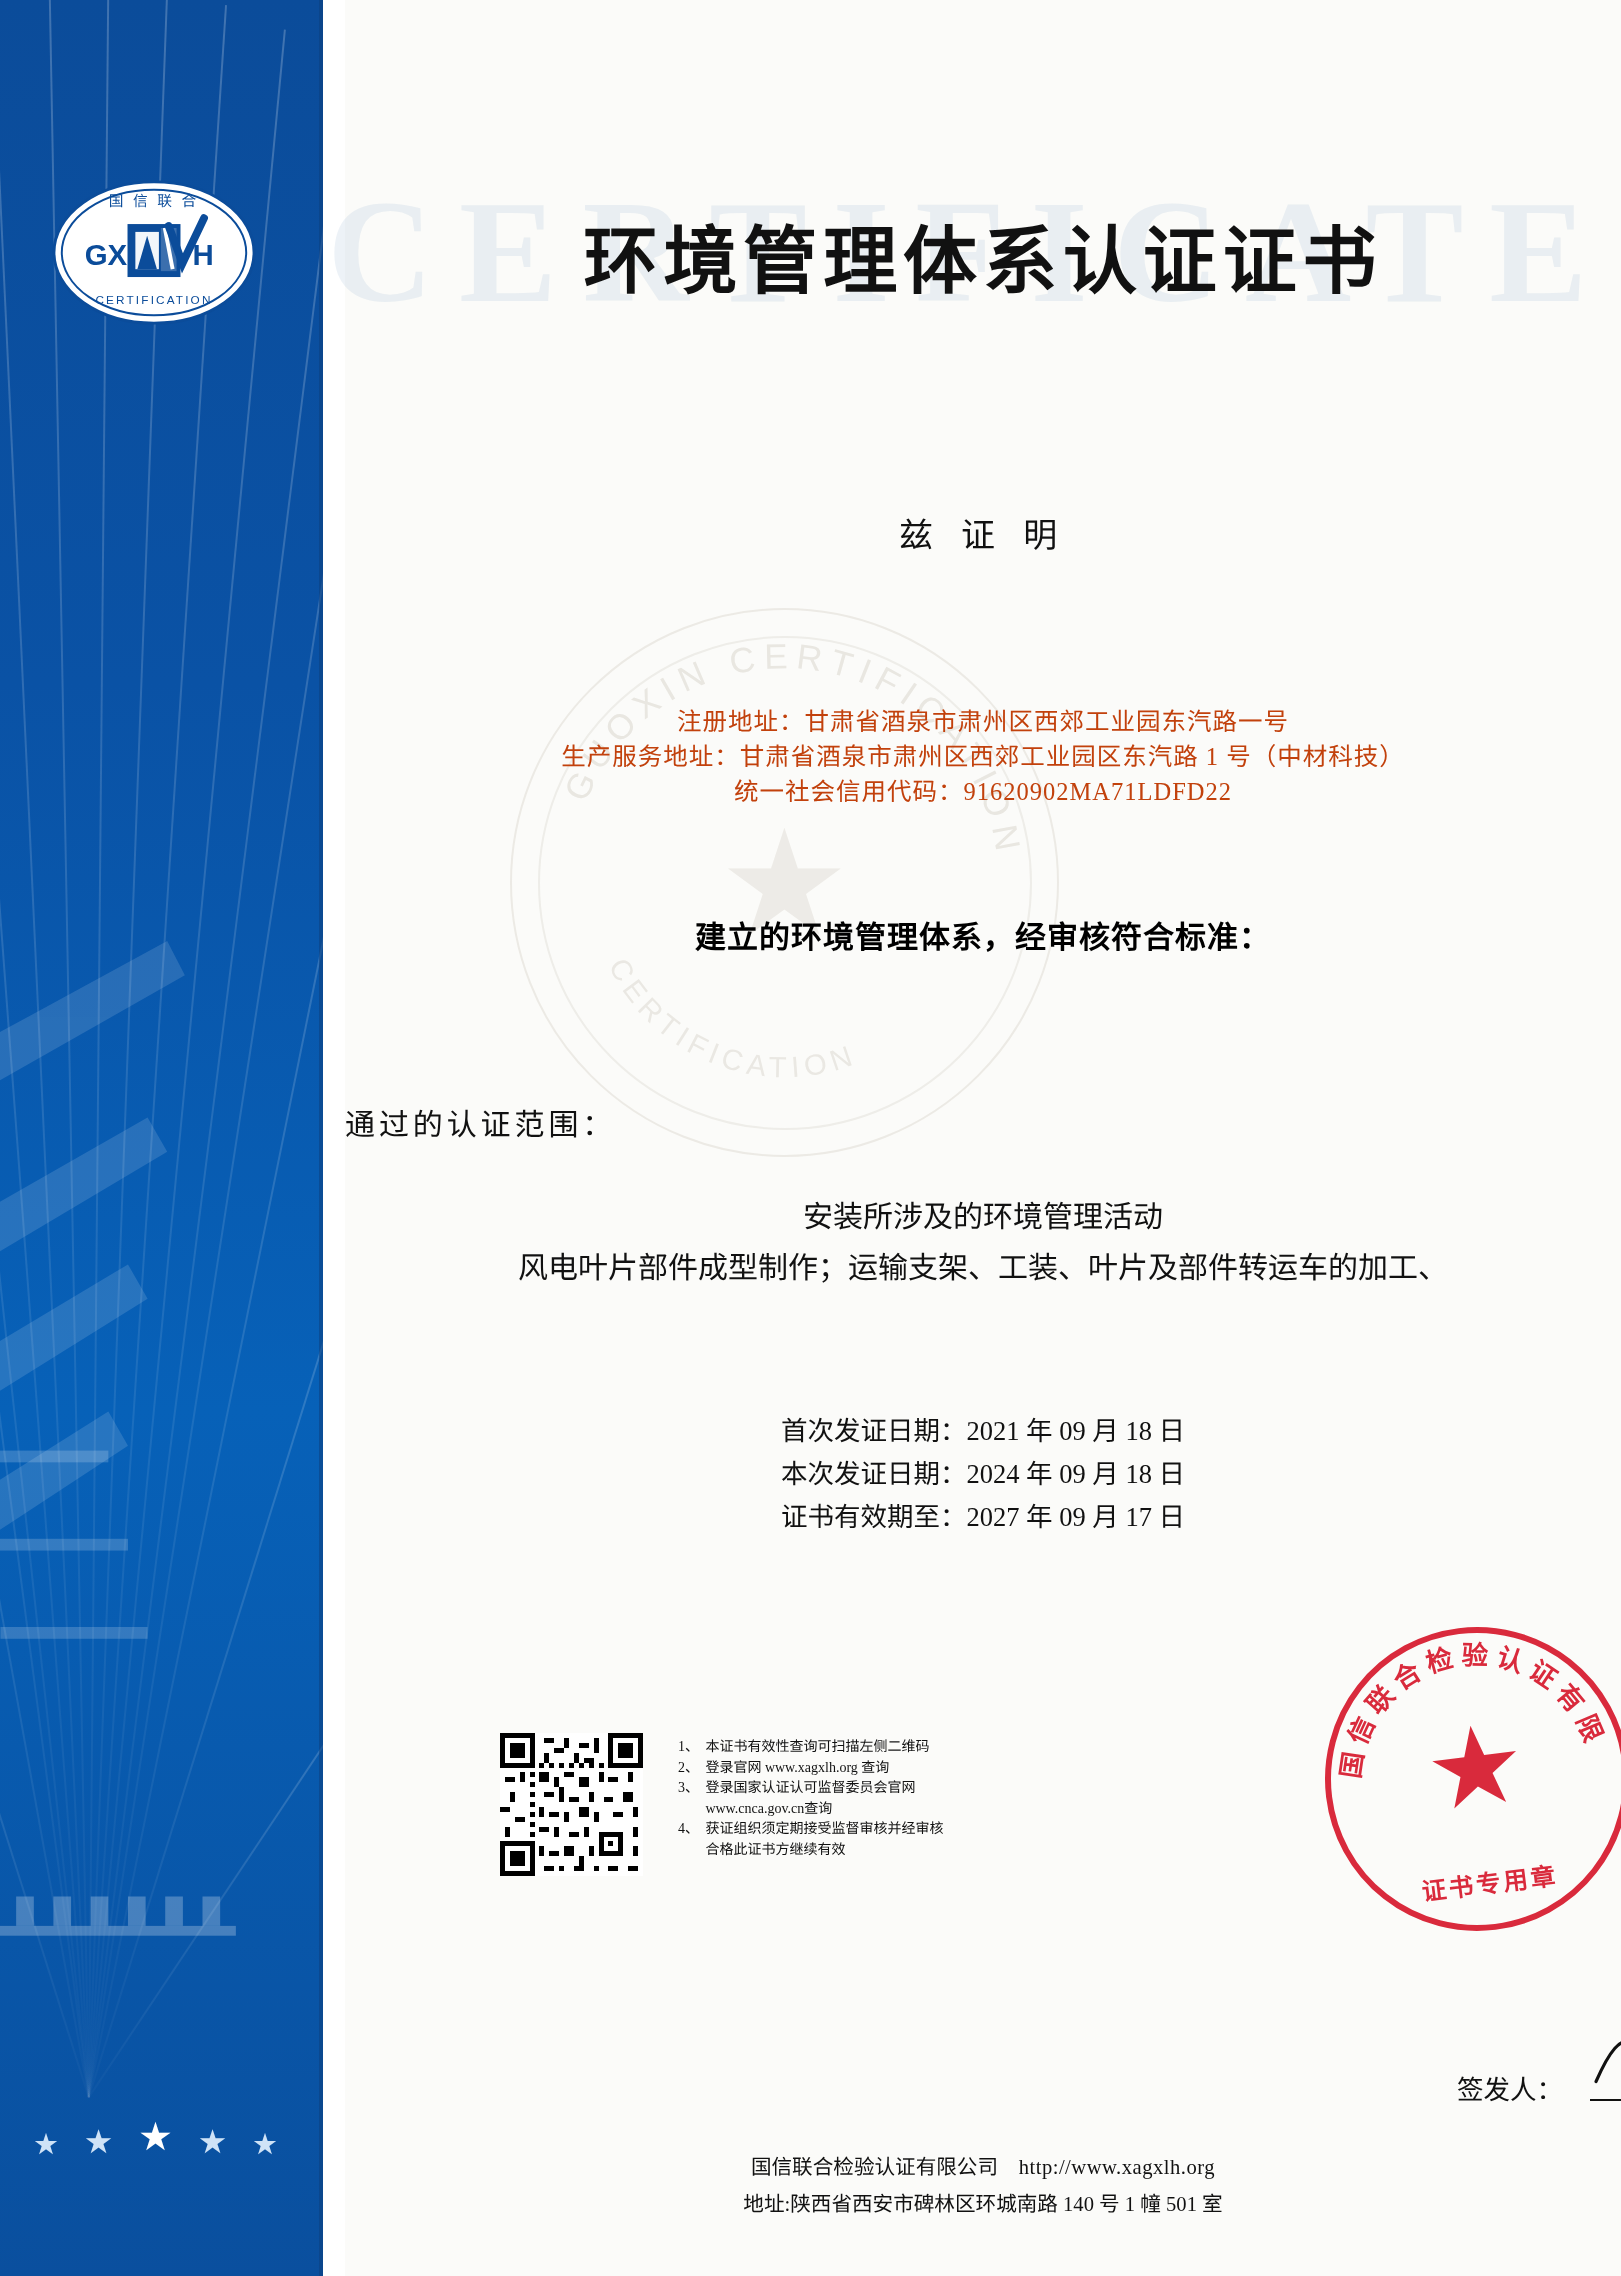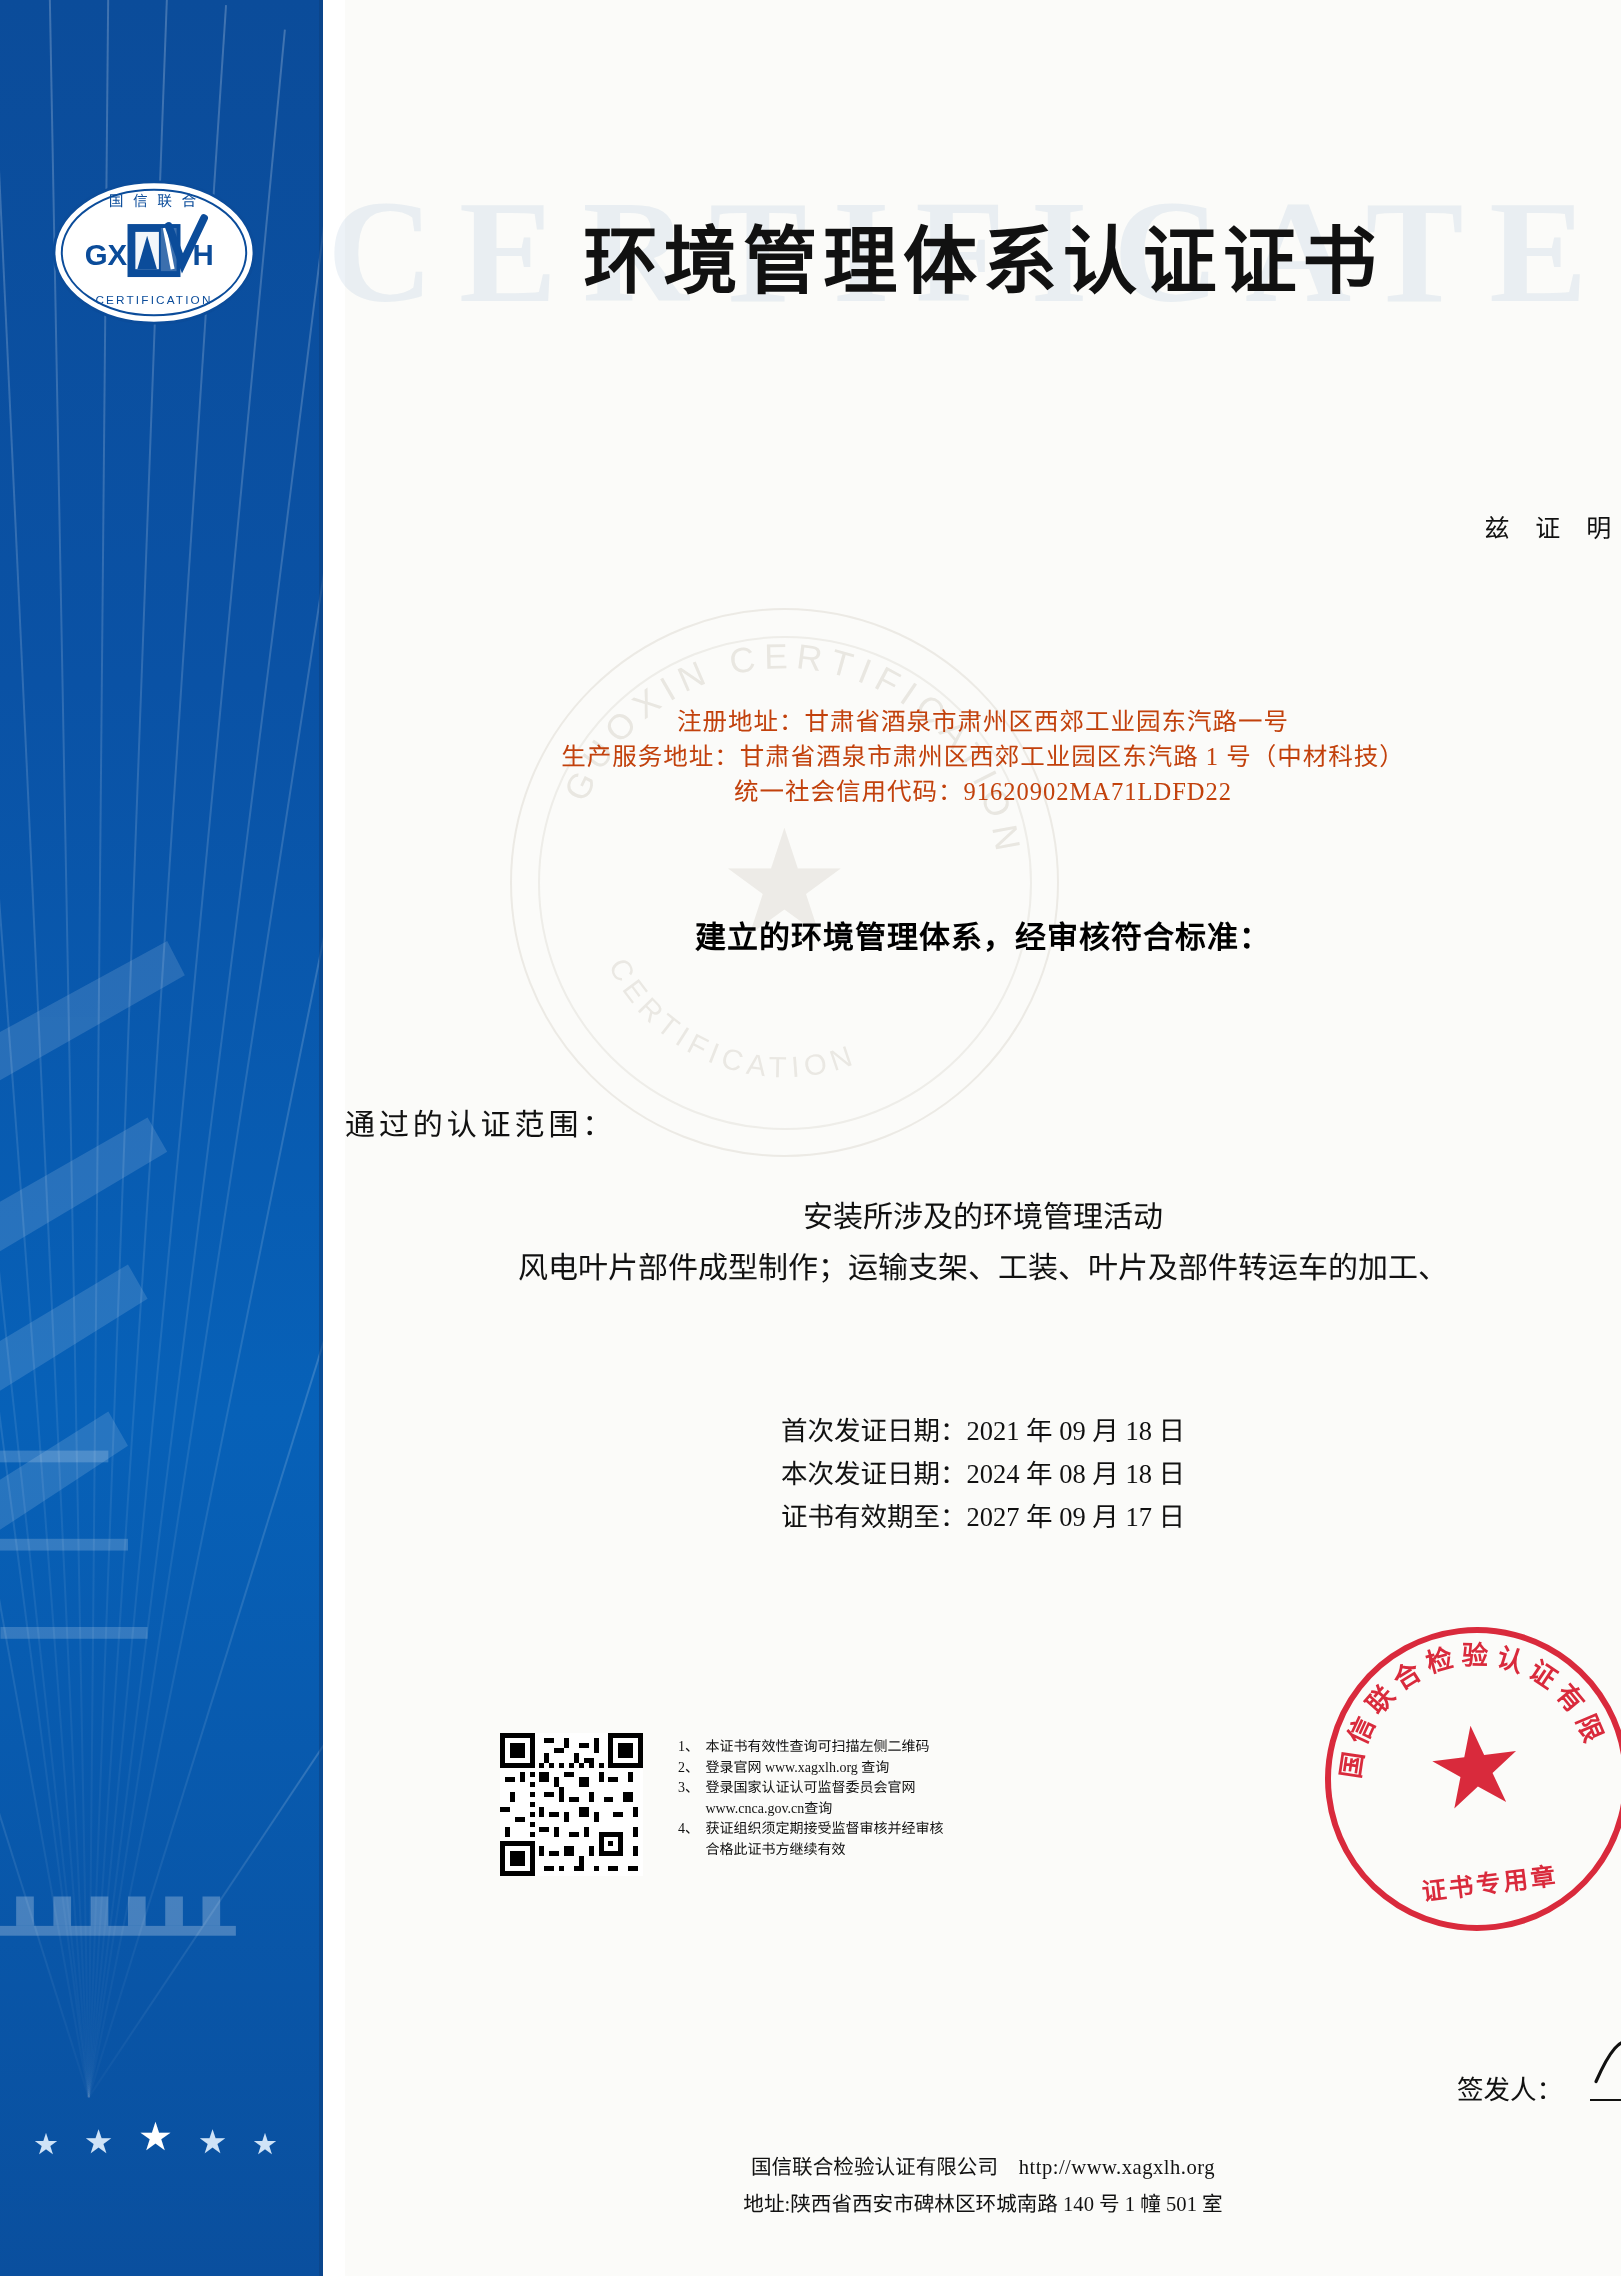--- a/index.html
+++ b/index.html
@@ -135,22 +135,22 @@
     text-align: center;
     font-size: 30px;
     letter-spacing: 1px;
     color: #111;
     font-family: "Liberation Serif", serif;
   }
 
   .hereby {
     position: absolute;
     top: 508px; left: 0; width: 100%;
-    text-align: right;
-    font-size: 25px;
+    text-align: center;
+    font-size: 34px;
     letter-spacing: 9.8px;
     color: #111;
     font-family: "Liberation Serif", serif;
   }
 
   .company {
     position: absolute;
     top: 613px; left: 0; width: 100%;
     text-align: center;
     font-size: 41px;
@@ -424,21 +424,21 @@
       <div class="std-head">建立的环境管理体系，经审核符合标准：</div>
 
       <div class="scope-head">通过的认证范围：</div>
       <div class="scope-body">
         <div>安装所涉及的环境管理活动</div>
         <div>风电叶片部件成型制作；运输支架、工装、叶片及部件转运车的加工、</div>
       </div>
 
       <div class="dates">
         <div>首次发证日期：2021 年 09 月 18 日</div>
-        <div>本次发证日期：2024 年 08 月 18 日</div>
+        <div>本次发证日期：2024 年 09 月 18 日</div>
         <div>证书有效期至：2027 年 09 月 17 日</div>
       </div>
 
       <div class="qr-wrap">
         <svg class="qr" viewBox="0 0 29 29" shape-rendering="crispEdges">
           <rect width="29" height="29" fill="#ffffff"></rect>
           <g fill="#000000">
 
             <rect x="0" y="0" width="7" height="1"></rect>
               <rect x="0" y="6" width="7" height="1"></rect>

